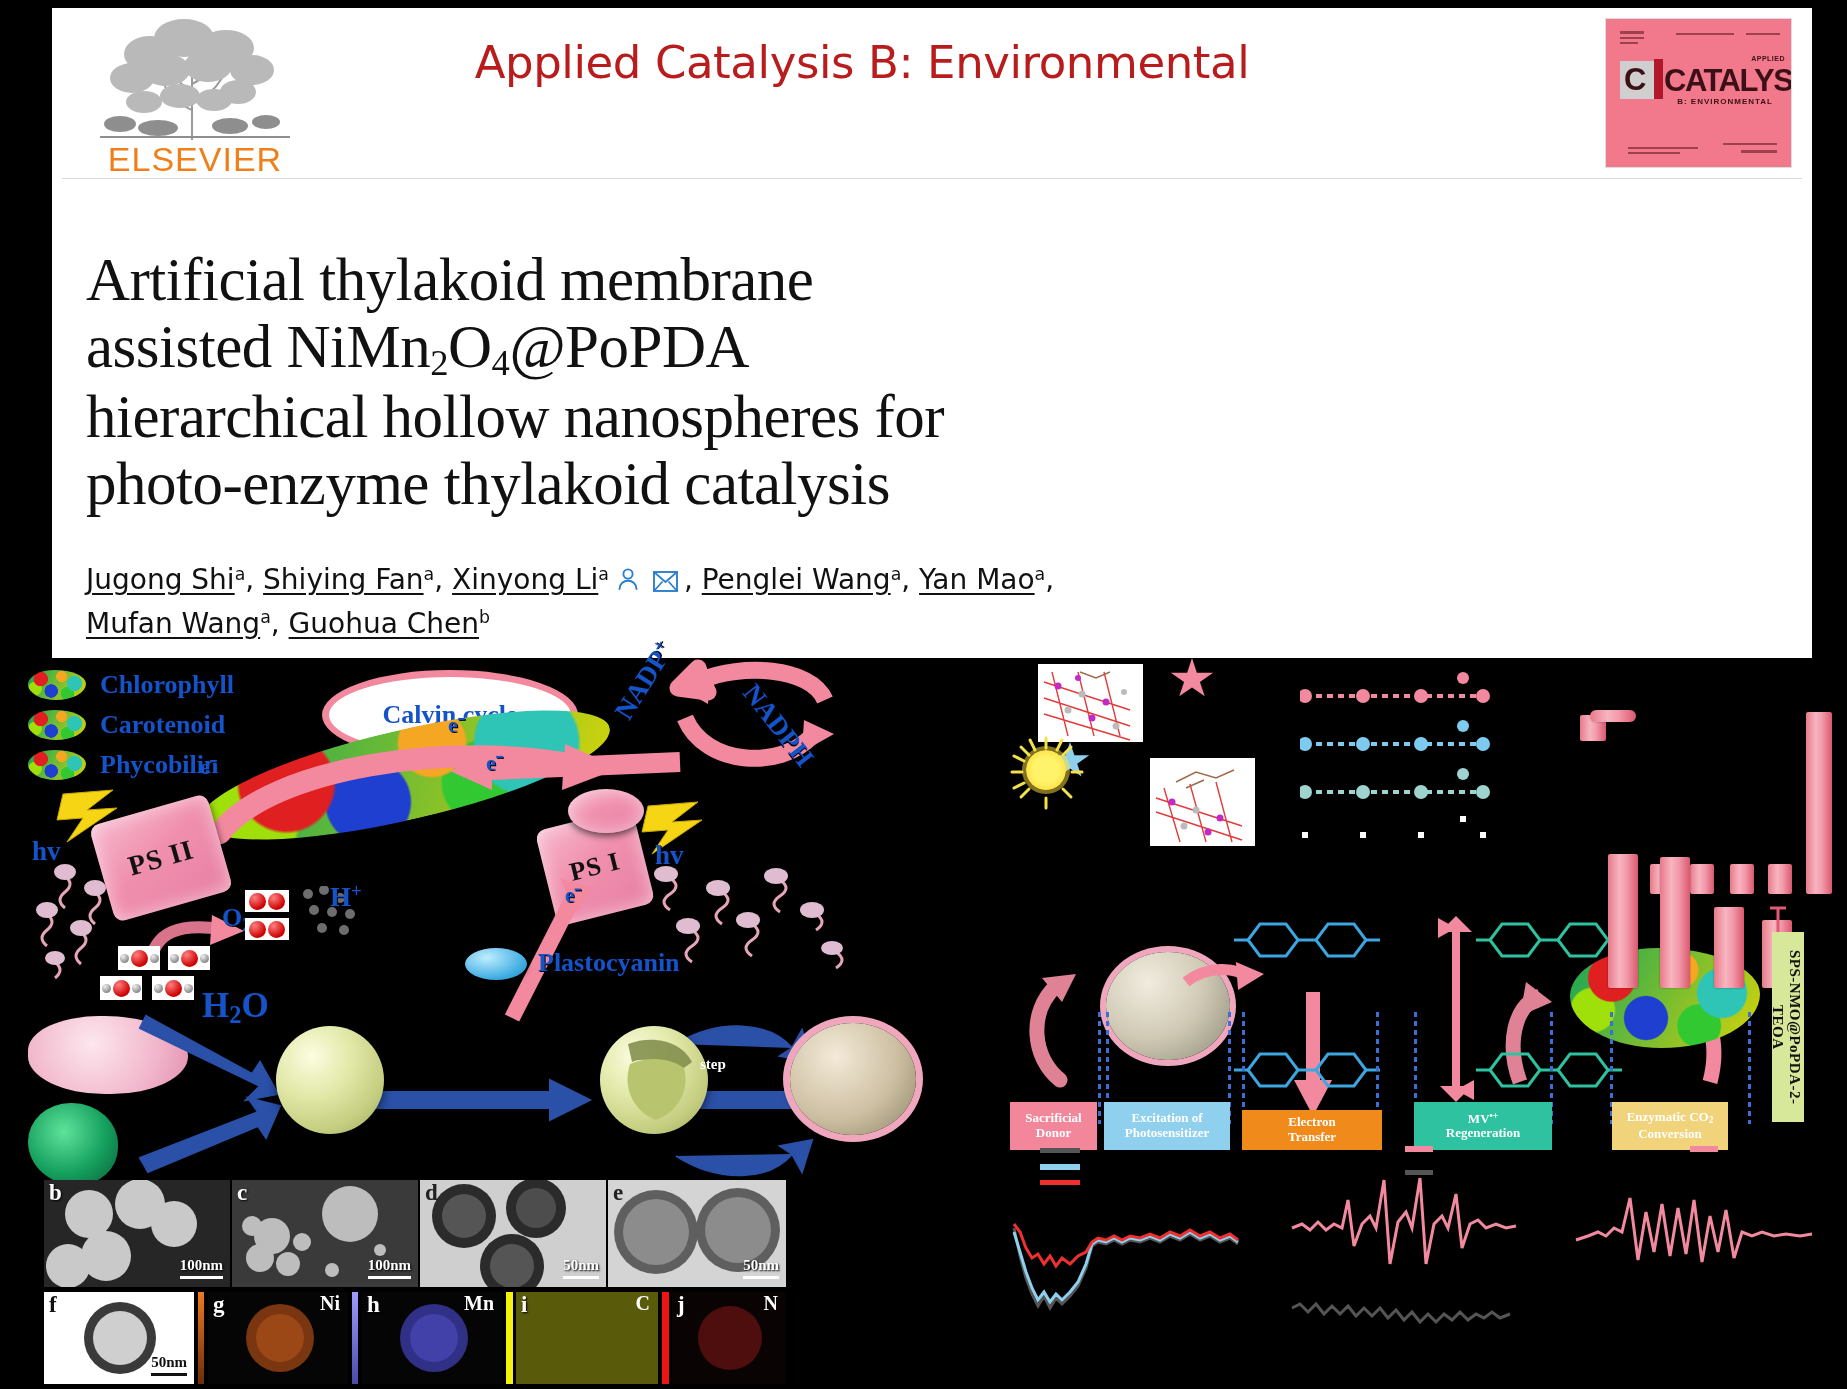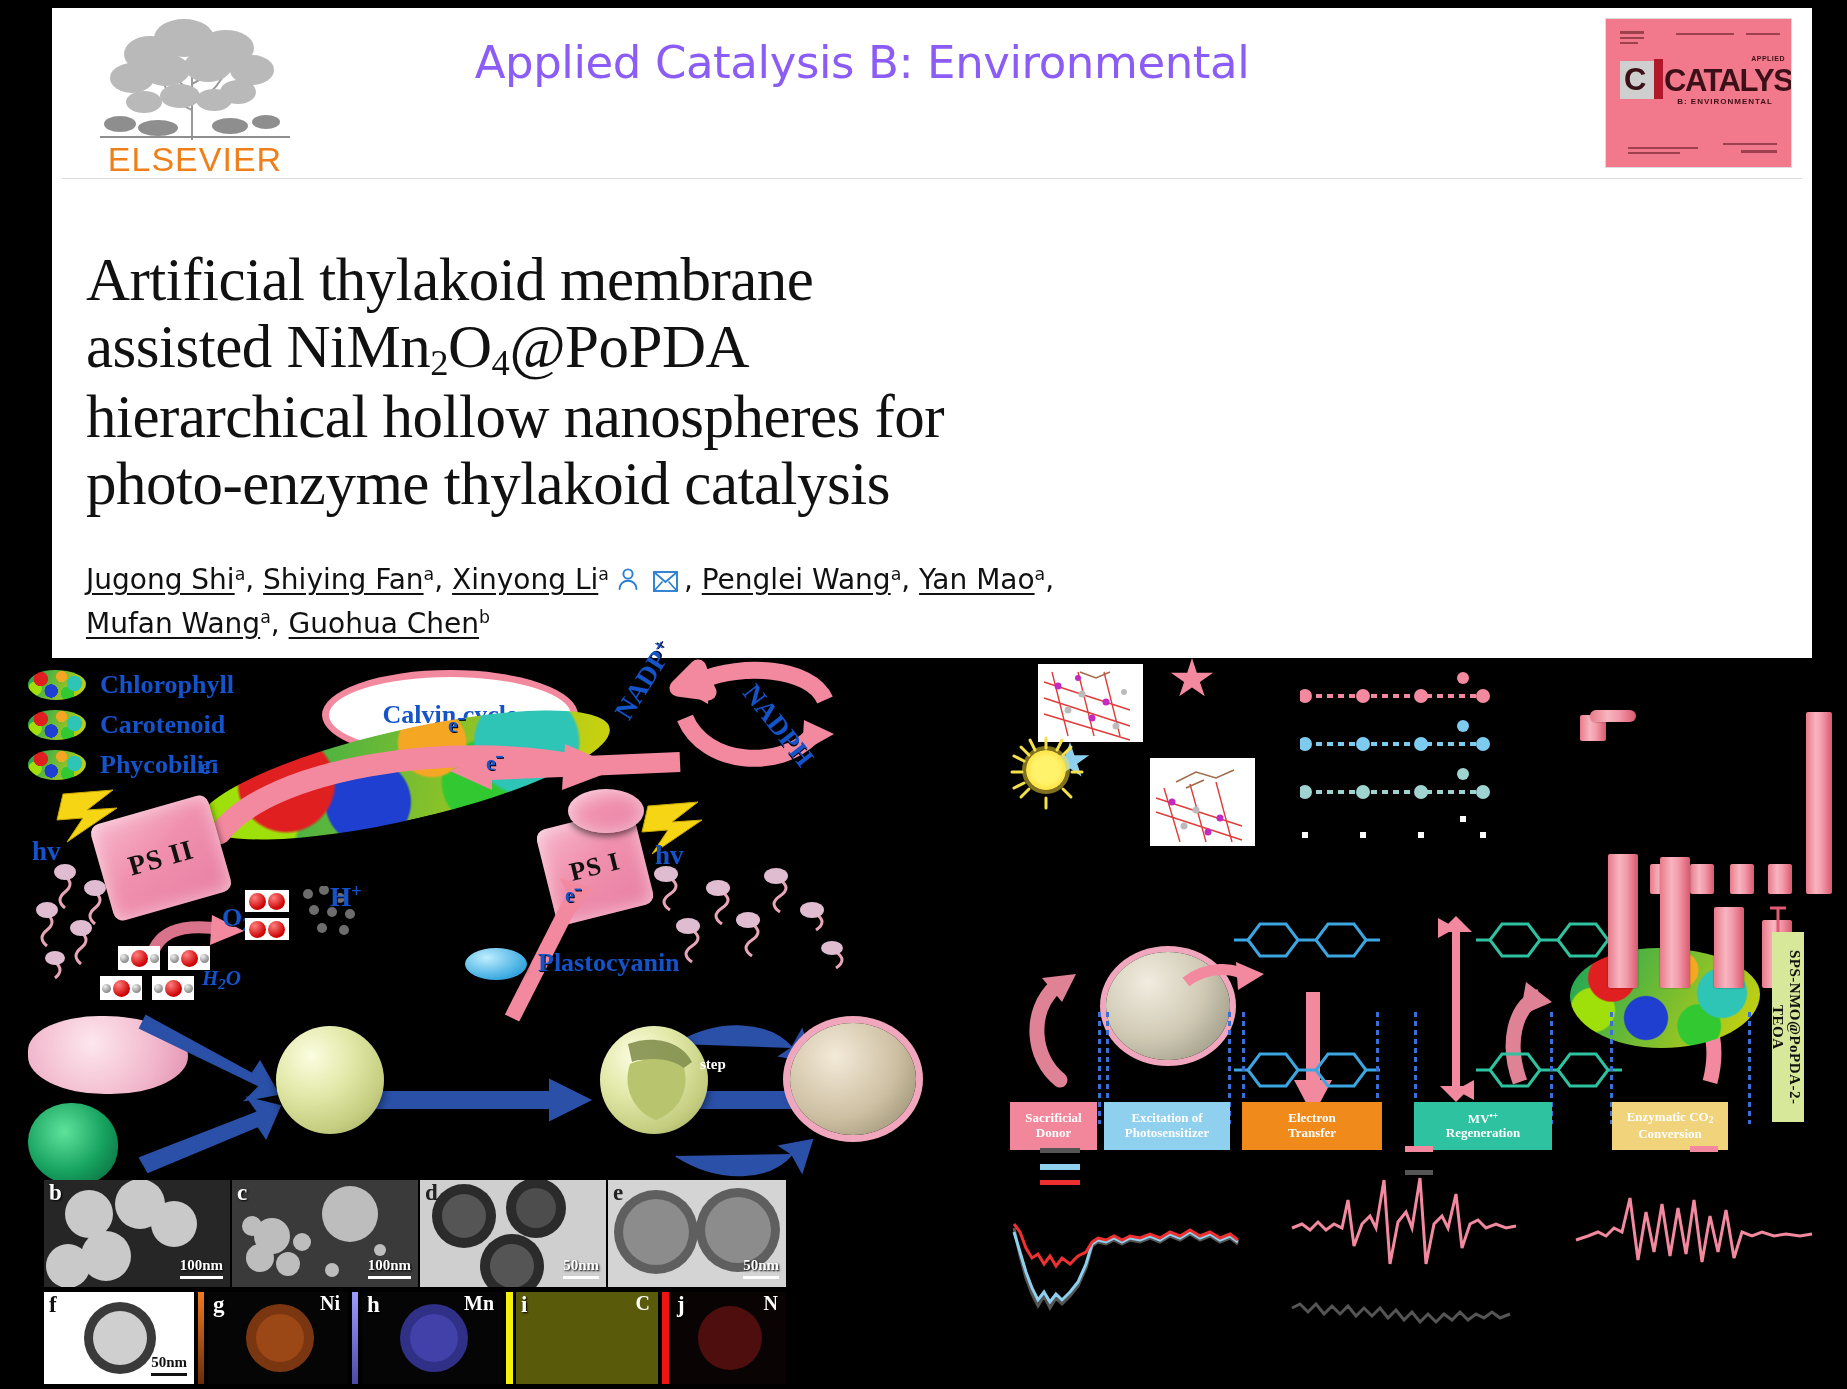--- a/index.html
+++ b/index.html
@@ -7,21 +7,21 @@
   body{width:1847px;height:1389px;overflow:hidden;font-family:"Liberation Sans",sans-serif;}
   .page{position:relative;width:1847px;height:1389px;background:#000;}
 
   
   .hdr-card{position:absolute;left:52px;top:8px;width:1760px;height:650px;background:#fff;}
   .hdr-top{position:relative;height:170px;border-bottom:1px solid #d9d9d9;margin:0 10px;}
   .elsevier{position:absolute;left:8px;top:6px;width:250px;text-align:center;}
   .tree{width:230px;height:128px;display:block;margin:0 auto;}
   .elsevier-word{font-family:Liberation Sans, sans-serif;font-size:34px;letter-spacing:1px;color:#ef7f1a;font-weight:400;line-height:1;}
   .journal-block{position:absolute;left:300px;top:30px;width:1000px;text-align:center;}
-  .journal-title{font-size:45px;color:#8b5cf6;font-weight:400;letter-spacing:-.4px;line-height:1.1;font-family:"DejaVu Sans",sans-serif;}
+  .journal-title{font-size:45px;color:#b91c1c;font-weight:400;letter-spacing:-.4px;line-height:1.1;font-family:"DejaVu Sans",sans-serif;}
   .journal-sub{margin-top:10px;font-size:24px;color:#2b6fb0;font-family:"DejaVu Sans",sans-serif;}
   .journal-sub b{font-weight:700;}
   .cover{position:absolute;right:10px;top:10px;width:185px;height:148px;background:#f2798c;border:1px solid #ddd;overflow:hidden;}
   .cover-inner{position:relative;width:100%;height:100%;}
   .cov-line{position:absolute;background:rgba(90,20,30,.55);}
   .cov-cat{position:absolute;left:20px;top:44px;font-family:"Liberation Sans",sans-serif;font-weight:700;font-size:31px;color:#3b1016;letter-spacing:-1.5px;}
   .cov-c{position:absolute;left:14px;top:42px;width:38px;height:38px;background:#cfcfcf;}
   .cov-c span{display:block;font-size:31px;font-weight:700;color:#3b1016;line-height:38px;padding-left:4px;}
   .cov-redbar{position:absolute;left:48px;top:40px;width:9px;height:40px;background:#b2182b;}
   .cov-applied{position:absolute;right:6px;top:36px;font-size:7px;color:#3b1016;font-weight:700;letter-spacing:.5px;}
@@ -290,21 +290,21 @@
       <div class="molbox" style="left:100px;top:318px;width:42px;height:24px;">
           <span class="atomH"></span>
           <span class="atomO"></span>
           <span class="atomH"></span>
         </div>
       <div class="molbox" style="left:152px;top:318px;width:42px;height:24px;">
           <span class="atomH"></span>
           <span class="atomO"></span>
           <span class="atomH"></span>
         </div>
-      <div class="lbl" style="left:202px;top:308px;font-size:21px;font-style:italic;"><span>H</span><sub>2</sub><span>O</span></div>
+      <div class="lbl" style="left:202px;top:328px;font-size:35px;"><span>H</span><sub>2</sub><span>O</span></div>
 
       <svg style="position:absolute;left:25px;top:200px;" width="120" height="140">
         <g stroke="#e7a5b8" stroke-width="3" fill="none">
           <path d="M40 18 q10 8 0 16 q-10 8 0 16"></path>
             <path d="M70 34 q10 8 0 16 q-10 8 0 16"></path>
           <path d="M22 56 q10 8 0 16 q-10 8 0 16"></path>
             <path d="M56 74 q10 8 0 16 q-10 8 0 16"></path>
           <path d="M30 104 q10 8 0 16"></path>
         </g>
         <g fill="#e0bcd0">
@@ -647,21 +647,21 @@
         <div class="welltick" style="left:540px;top:112px;height:112px;"></div>
         <div class="welltick" style="left:600px;top:112px;height:112px;"></div>
         <div class="welltick" style="left:738px;top:112px;height:112px;"></div>
 
         <div class="mechbox" style="left:0px;width:87px;height:48px;background:#f2879c;">
           <span><span>Sacrificial</span><br><span>Donor</span></span>
         </div>
         <div class="mechbox" style="left:94px;width:126px;height:48px;background:#8fd0ef;">
           <span><span>Excitation of</span><br><span>Photosensitizer</span></span>
         </div>
-        <div class="mechbox" style="left:232px;width:140px;height:48px;background:#f08a1b;">
+        <div class="mechbox" style="left:232px;width:140px;height:40px;background:#f08a1b;">
           <span><span>Electron</span><br><span>Transfer</span></span>
         </div>
         <div class="mechbox" style="left:404px;width:138px;height:48px;background:#2fc2a0;">
           <span><span>MV</span><sup>•+</sup><br><span>Regeneration</span></span>
         </div>
         <div class="mechbox" style="left:602px;width:116px;height:48px;background:#f0d37a;color:#fff;">
           <span><span>Enzymatic CO</span><sub>2</sub><br><span>Conversion</span></span>
         </div>
       </div>
 

